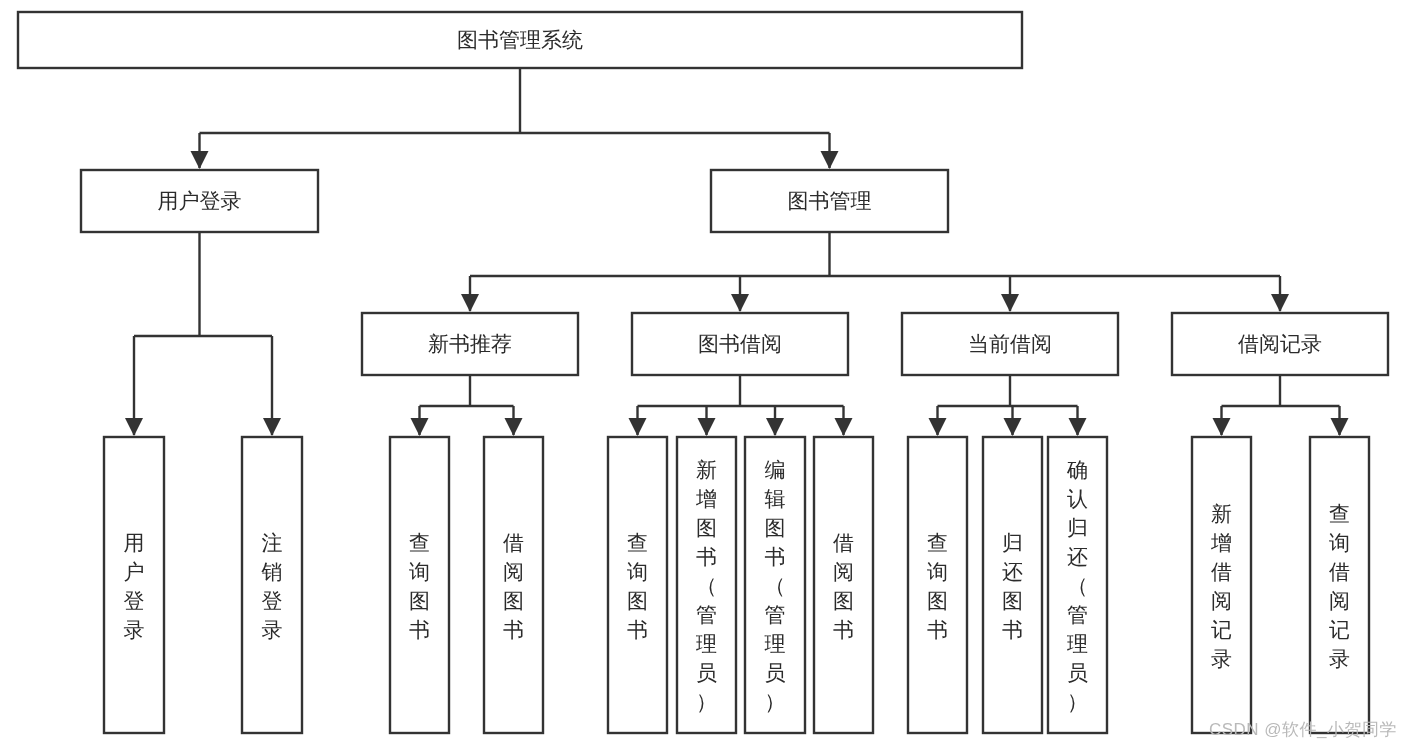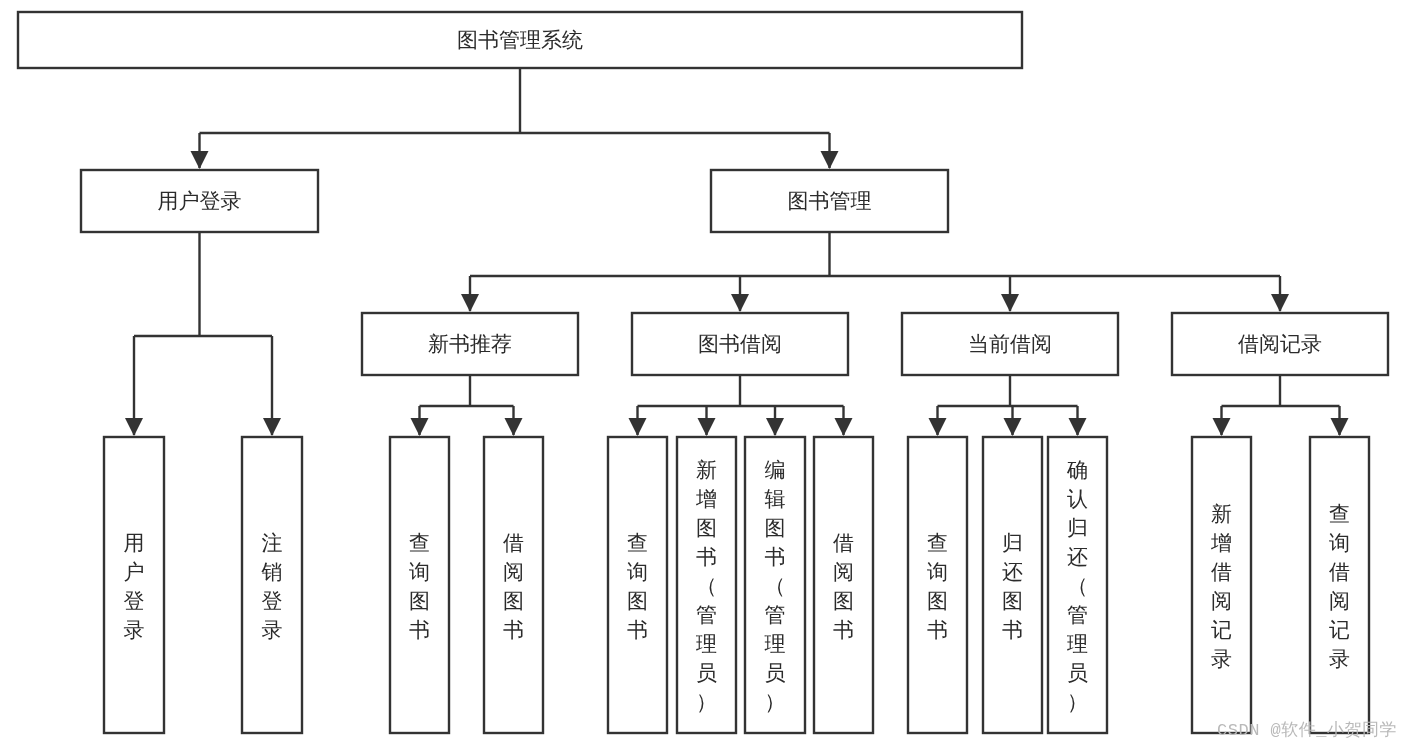--- a/index.html
+++ b/index.html
@@ -15,21 +15,21 @@
     font-family:"Liberation Sans","DejaVu Sans",sans-serif;
     fill:#2b2b2b;font-size:21px;text-anchor:middle;
     dominant-baseline:middle;
   }
   .vert-label{
     font-family:"Liberation Sans","DejaVu Sans",sans-serif;
     fill:#2b2b2b;font-size:21px;text-anchor:middle;
   }
   .watermark{
     position:absolute;right:8px;bottom:6px;
-    font-family:Liberation Mono, monospace;
+    font-family:Liberation Sans, sans-serif;
     font-size:17px;color:#b9b9b9;white-space:nowrap;
     letter-spacing:.5px;
     margin-left:8px;
   }
 </style>
 </head>
 <body>
 
 <svg id="diagram" viewBox="0 0 1405 747">
   <g id="edges-layer">

